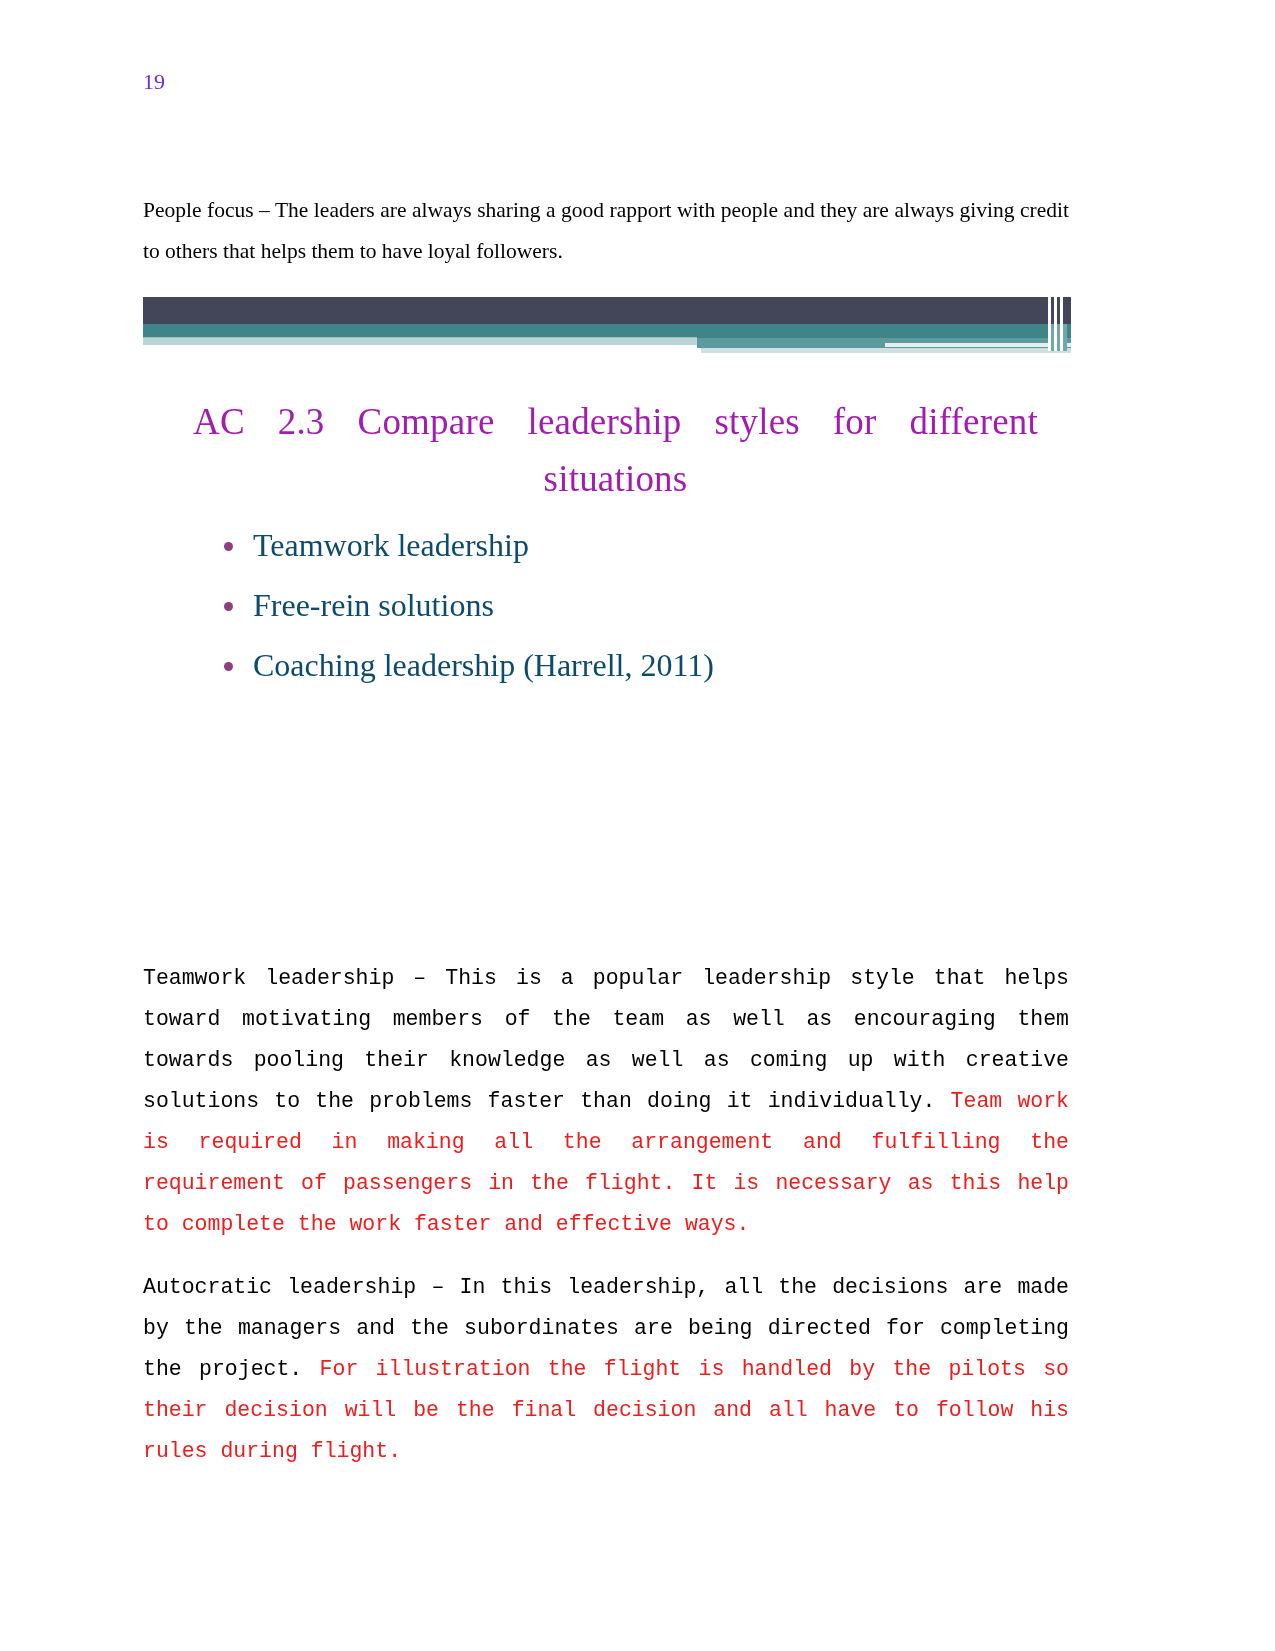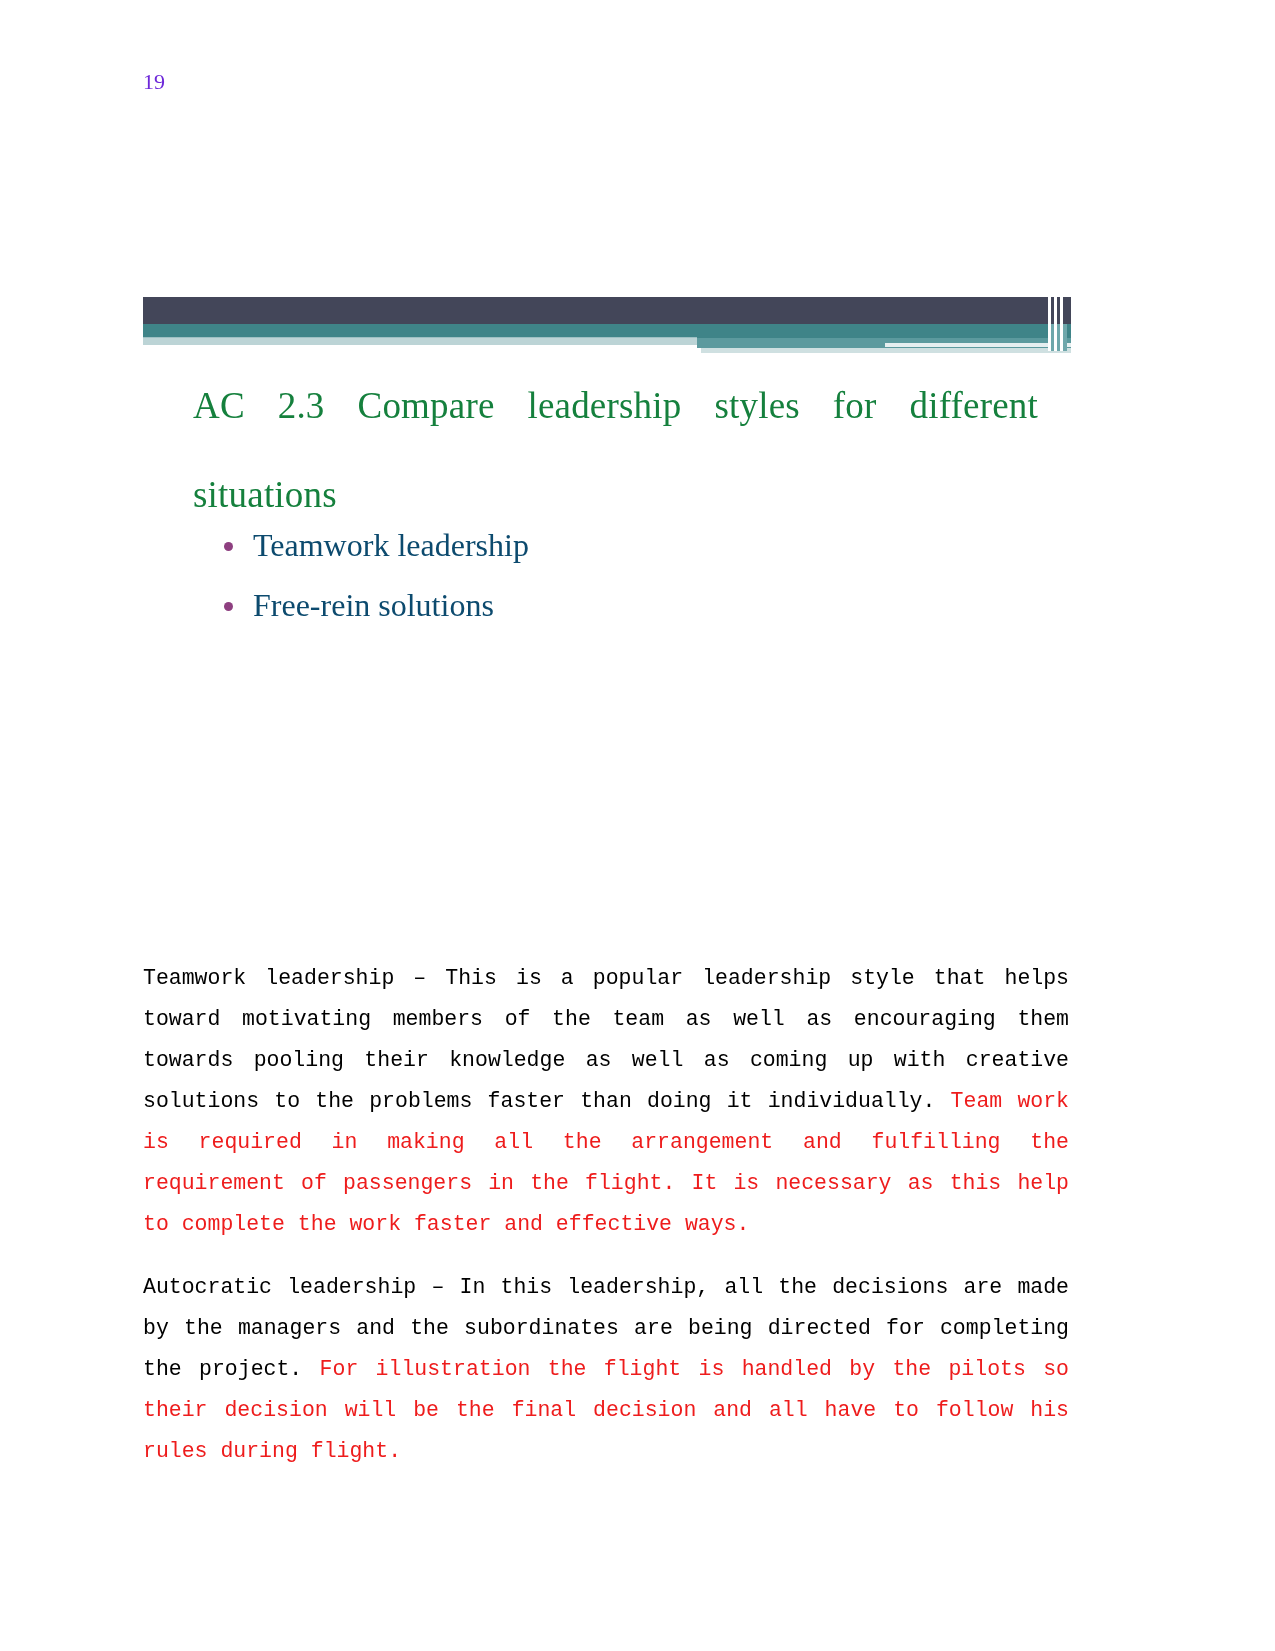--- a/index.html
+++ b/index.html
@@ -139,37 +139,36 @@
     background: #6fa7ab;
   }
   .stripe-teal.t1 { left: 908px; }
   .stripe-teal.t2 { left: 914px; }
   .stripe-teal.t3 { left: 920px; }
 
   
   .slide-heading {
     position: absolute;
     left: 50px;
-    top: 84px;
+    top: 100px;
     width: 845px;
     font-size: 37px;
     line-height: 57px;
-    color: #15803d;
+    color: #a21caf;
     text-align: justify;
     text-justify: inter-word;
     letter-spacing: 0.2px;
   }
   .slide-heading > span { display: block; }
   .slide-heading .hl1 {
     text-align: justify;
     text-align-last: justify;
   }
   .slide-heading .hl2 {
-    text-align: left;
-    margin-top: 32px;
+    text-align: center;
   }
 
   
   .slide-list {
     position: absolute;
     left: 70px;
     top: 222px;
     width: 800px;
     list-style: none;
     margin: 0;
@@ -193,20 +192,23 @@
     background: #8e3f80;
   }
 </style>
 </head>
 <body>
 
 <div class="page">
 
   <div class="page-number">19</div>
 
+  <div class="content" style="top:190px;">
+    <p class="body-para">People focus – The leaders are always sharing a good rapport with people and they are always giving credit to others that helps them to have loyal followers.</p>
+  </div>
 
   <div class="slide-figure">
 
     <div class="banner">
       <div class="band-dark"></div>
       <div class="band-teal"></div>
       <div class="band-pale-left2"></div>
       <div class="band-pale-left"></div>
       <div class="band-teal-right"></div>
       <div class="band-faint-right2"></div>
@@ -226,20 +228,24 @@
 
     <ul class="slide-list">
       <li>
         <span class="bullet-dot"></span>
         <span>Teamwork leadership</span>
       </li>
       <li>
         <span class="bullet-dot"></span>
         <span>Free-rein solutions</span>
       </li>
+      <li>
+        <span class="bullet-dot"></span>
+        <span>Coaching leadership (Harrell, 2011)</span>
+      </li>
     </ul>
 
   </div>
 
   <div class="content" style="top:958px;font-family:Liberation Mono, monospace;">
     <p class="body-para"><span>Teamwork leadership – This is a popular leadership style that helps toward motivating members of the team as well as encouraging them towards pooling their knowledge as well as coming up with creative solutions to the problems faster than doing it individually. </span><span class="red">Team work is required in making all the arrangement and fulfilling the requirement of passengers in the flight. It is necessary as this help to complete the work faster and effective ways.</span></p>
 
     <p class="body-para"><span>Autocratic leadership – In this leadership, all the decisions are made by the managers and the subordinates are being directed for completing the project. </span><span class="red">For illustration the flight is handled by the pilots so their decision will be the final decision and all have to follow his rules during flight.</span></p>
   </div>
 

